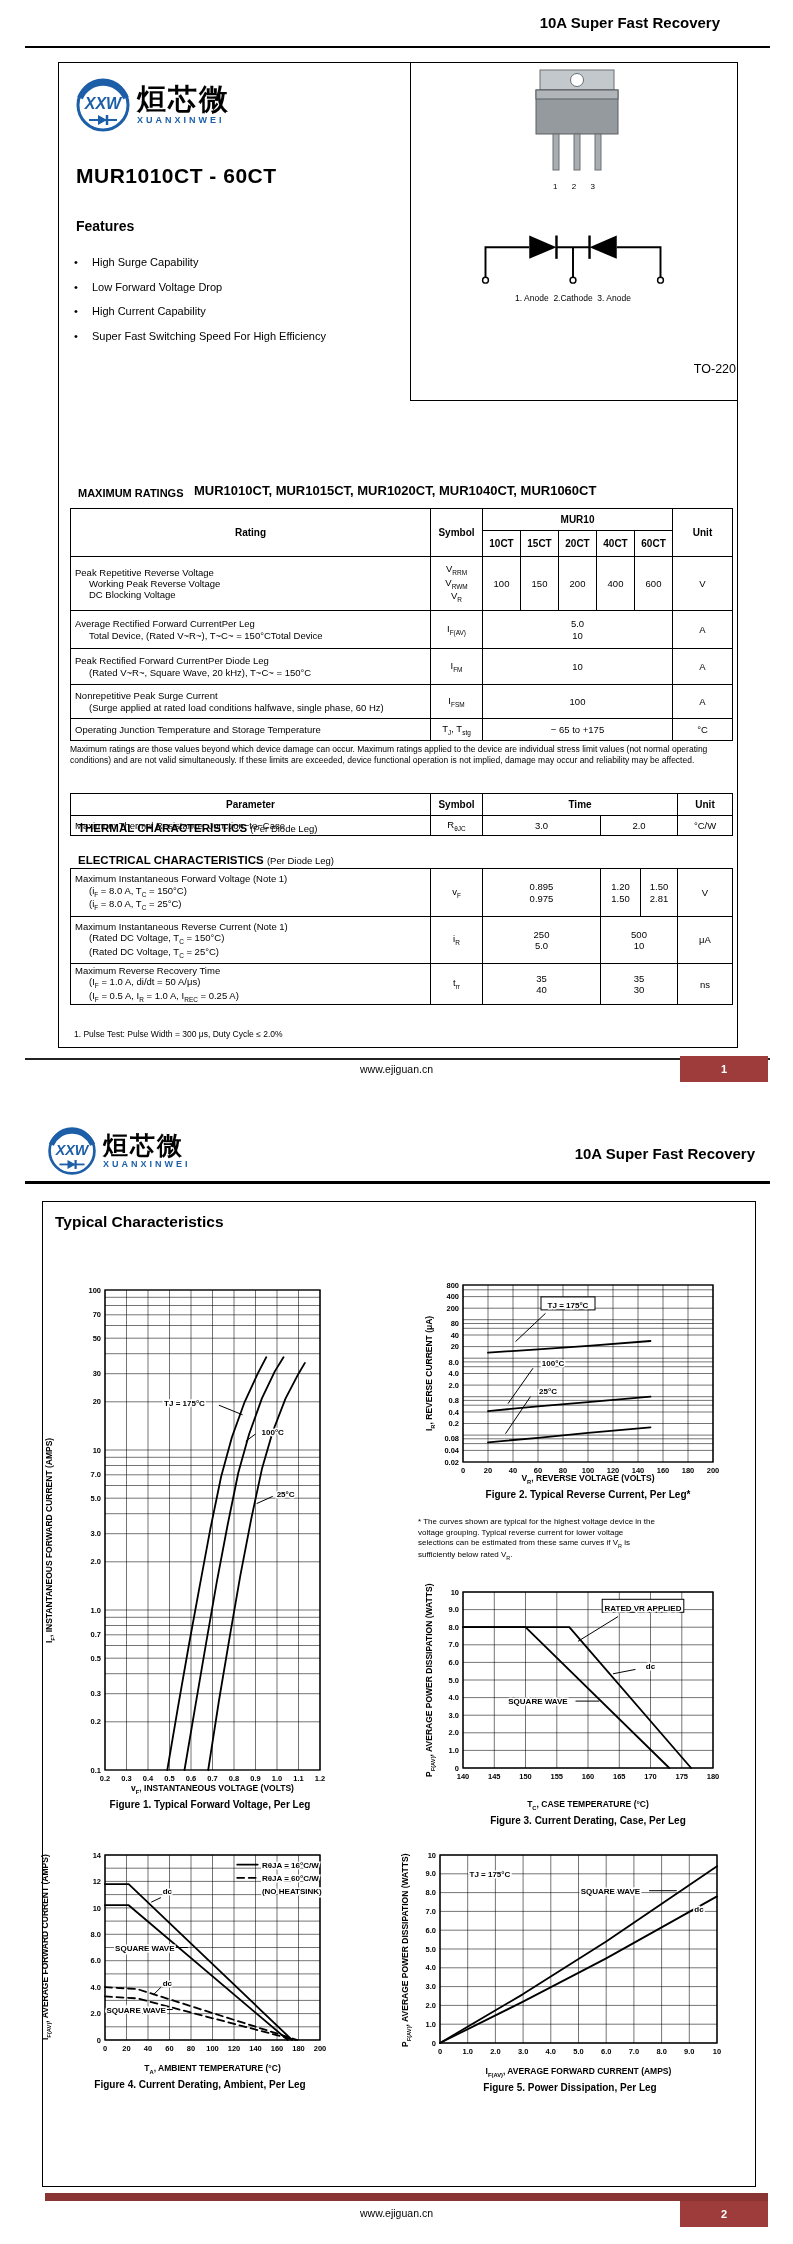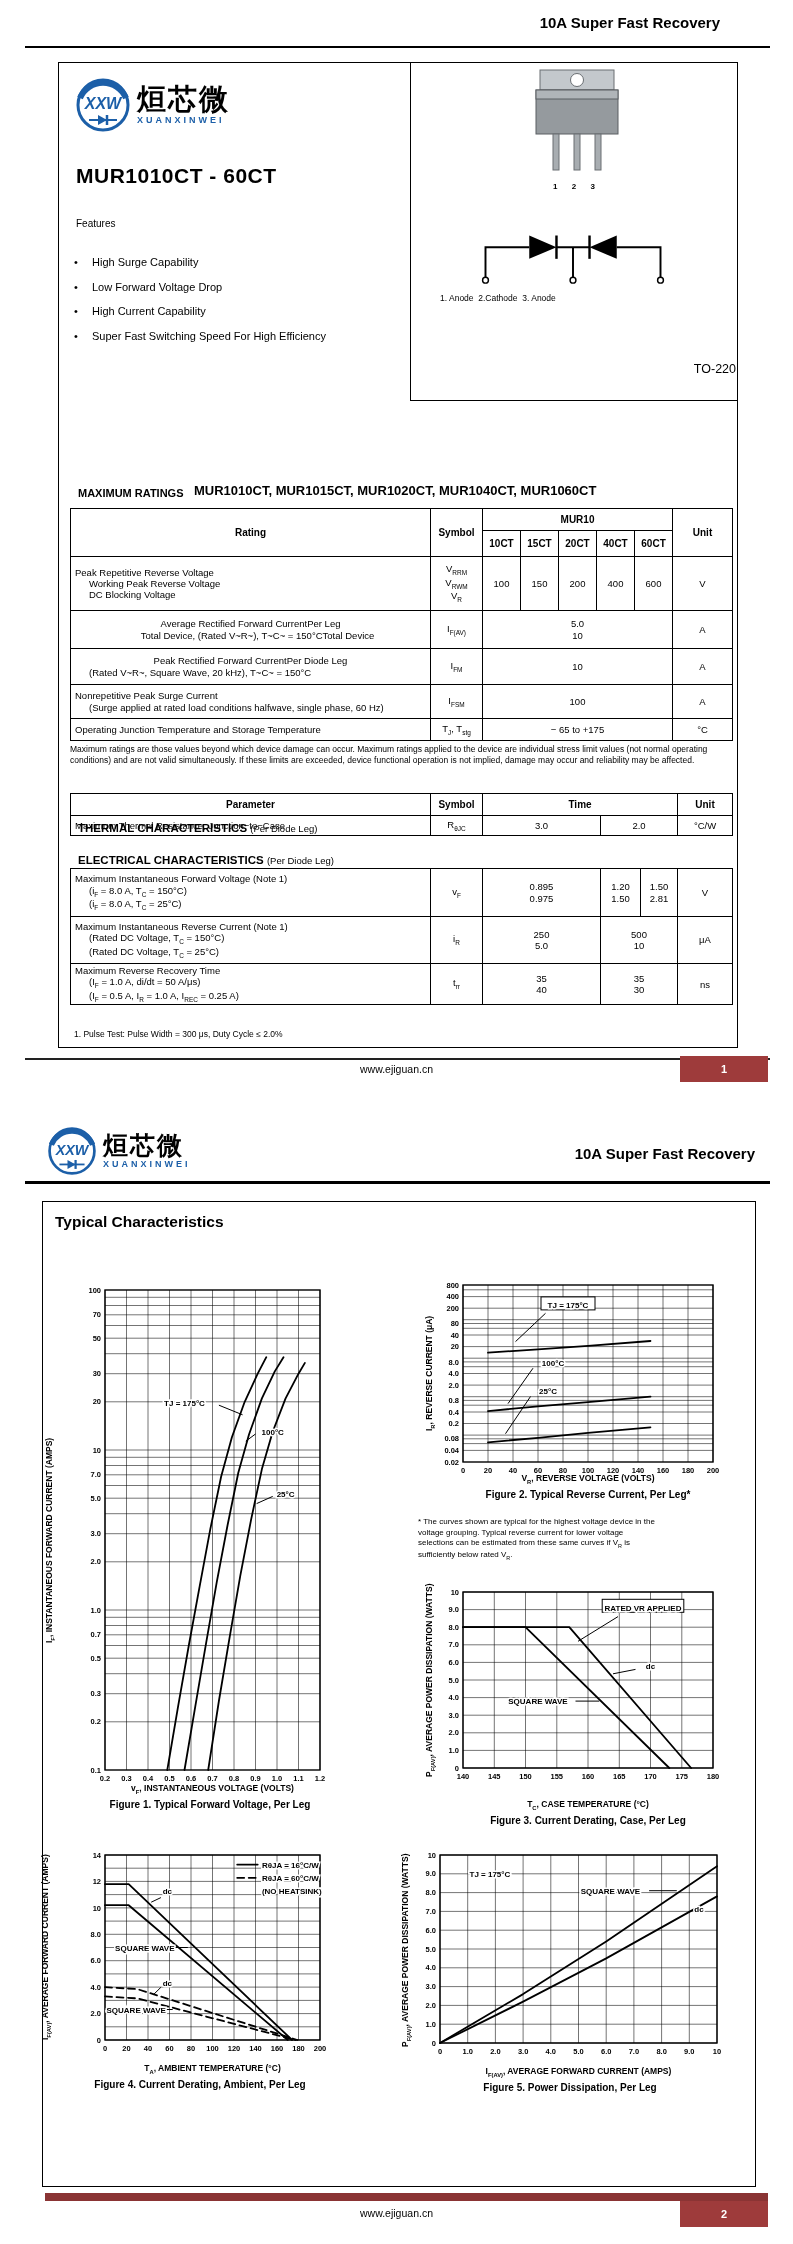--- a/index.html
+++ b/index.html
@@ -1,42 +1,42 @@
 <!DOCTYPE html>
 <html><head>
 <meta charset="utf-8">
 <style>
   html,body{margin:0;padding:0;background:#fff}
   .sheet{position:relative;width:793px;height:2244px;background:#fff;overflow:hidden;
          font-family:"Liberation Sans","DejaVu Sans",sans-serif;color:#000}
   .abs{position:absolute}
-  .b{font-weight:bold}
+  .b{font-weight:normal}
   .hr{position:absolute;background:#000}
   .box{position:absolute;border:1.6px solid #000}
   .hdr-tag{position:absolute;font-size:15px;font-weight:bold}
   .logo{position:absolute;display:flex;align-items:center;gap:5px}
   .lcn{font-size:29px;font-weight:bold;letter-spacing:2px;line-height:1}
   .len{font-size:9px;color:#1c5fa8;letter-spacing:3px;font-weight:bold;margin-top:1px}
   .pn-title{position:absolute;font-size:21px;font-weight:bold;letter-spacing:.5px}
-  .feat-h{position:absolute;font-size:10px;font-weight:normal}
+  .feat-h{position:absolute;font-size:14px;font-weight:bold}
   .feats{position:absolute;font-size:11px}
   .feat{display:flex;height:24.5px;align-items:center}
   .feat .dot{width:18px;font-size:11px}
   .sec-lab{position:absolute;font-size:11px;font-weight:bold}
   .models{position:absolute;font-size:13px;font-weight:bold}
   .sec-h{position:absolute;font-size:11.5px;font-weight:bold}
   .sec-h .scope{font-weight:normal;font-size:9.5px}
   .t{position:absolute;border-collapse:collapse;table-layout:fixed;font-size:9.5px;line-height:1.18;border:1.6px solid #000}
   .t td{border:1px solid #000;padding:1px 4px;vertical-align:middle}
   .hc{text-align:center;font-weight:bold;font-size:10px;vertical-align:middle}
   .vc{text-align:center}
   .top{vertical-align:top}
   .vb{vertical-align:bottom;padding-bottom:2px}
   .ind{padding-left:14px}
-  .split{display:flex;justify-content:center}
+  .split{display:flex;justify-content:flex-start}
   .sym{text-align:center;vertical-align:top}
   sub{font-size:.68em}
   .note{position:absolute;font-size:8.5px;line-height:1.3}
   .furl{position:absolute;left:0;width:793px;text-align:center;font-size:10.5px}
   .pgbox{position:absolute;color:#fff;font-size:11px;font-weight:bold;display:flex;align-items:center;justify-content:center}
   .rbar{position:absolute}
   .pg2-title{position:absolute;font-size:15.5px;font-weight:bold}
   .chart{position:absolute}
   .g{stroke:#000;stroke-width:.55}
   .pb{fill:none;stroke:#000;stroke-width:1.4}
@@ -113,21 +113,21 @@
     <svg class="abs" style="left:468px;top:218px" width="210" height="70" viewBox="0 0 210 72">
       <circle cx="15" cy="64" r="3" fill="none" stroke="#000" stroke-width="1.5"></circle>
       <circle cx="105" cy="64" r="3" fill="none" stroke="#000" stroke-width="1.5"></circle>
       <circle cx="195" cy="64" r="3" fill="none" stroke="#000" stroke-width="1.5"></circle>
       <path d="M15 61 V30 H60 M88 30 H122 M150 30 H195 V61 M105 30 V61" fill="none" stroke="#000" stroke-width="2"></path>
       <polygon points="60,18 60,42 88,30" fill="#000"></polygon>
       <line x1="88" y1="18" x2="88" y2="42" stroke="#000" stroke-width="2.5"></line>
       <polygon points="150,18 150,42 122,30" fill="#000"></polygon>
       <line x1="122" y1="18" x2="122" y2="42" stroke="#000" stroke-width="2.5"></line>
     </svg>
-    <div class="abs" style="left:440px;top:293px;width:266px;text-align:left;font-size:8.5px;white-space:pre">1. Anode  2.Cathode  3. Anode</div>
+    <div class="abs" style="left:440px;top:293px;width:266px;text-align:center;font-size:8.5px;white-space:pre">1. Anode  2.Cathode  3. Anode</div>
     <div class="abs" style="left:410px;top:362px;width:326px;text-align:right;font-size:12.5px">TO-220</div>
 
     <div class="sec-lab" style="left:78px;top:487px">MAXIMUM RATINGS</div>
     <div class="models" style="left:194px;top:483px">MUR1010CT, MUR1015CT, MUR1020CT, MUR1040CT, MUR1060CT</div>
 
     <table class="t" style="left:70px;top:508px;width:662px">
       <colgroup>
           <col style="width:360px">
           <col style="width:52px">
           <col style="width:38px">

